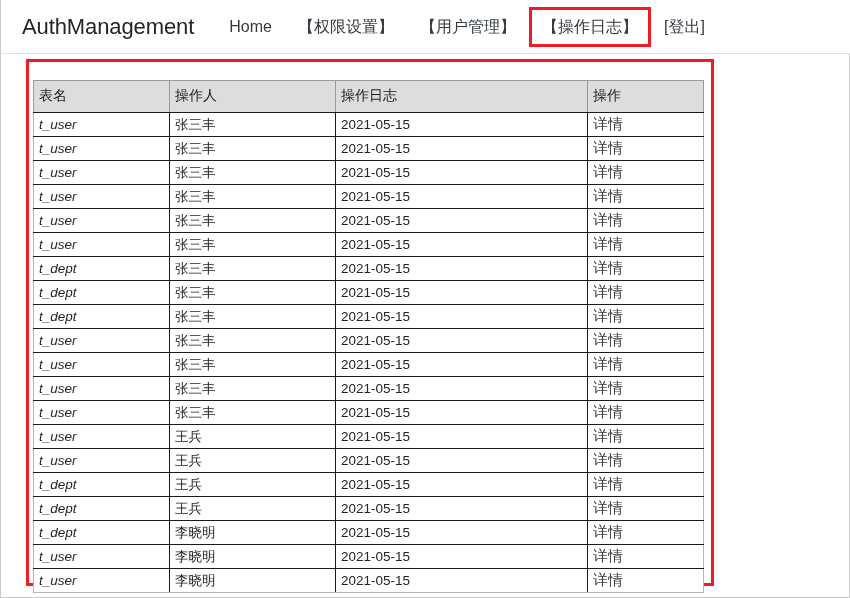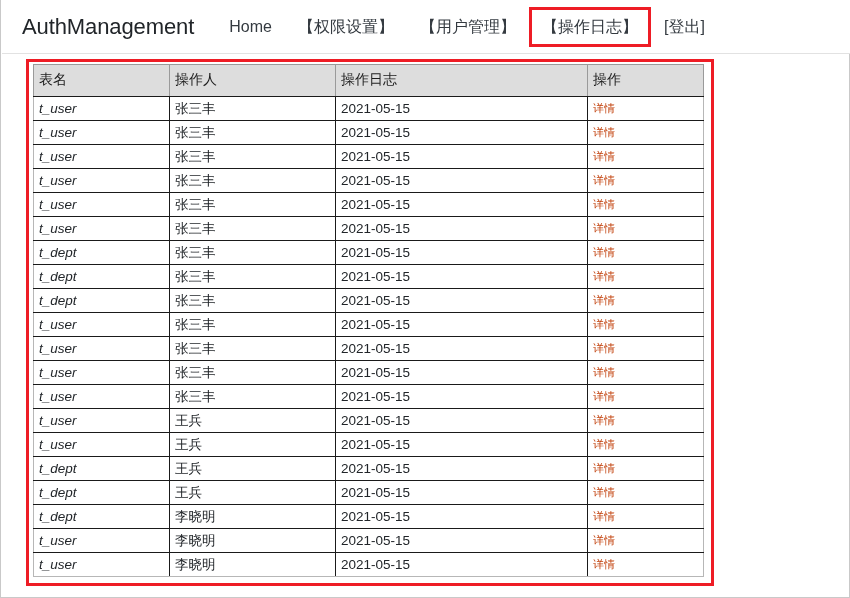--- a/index.html
+++ b/index.html
@@ -78,21 +78,21 @@
     width: 688px;
     height: 527px;
     box-sizing: border-box;
     border: 3px solid #ee1c25;
   }
 
   
   .table-wrap {
     position: absolute;
     left: 32px;
-    top: 64px;
+    top: 80px;
     width: 674px;
   }
   table.log-table {
     border-collapse: collapse;
     width: 670px;
     table-layout: fixed;
     background: #ffffff;
     font-size: 13.5px;
     color: #212529;
   }
@@ -124,24 +124,24 @@
     white-space: nowrap;
     overflow: hidden;
   }
   table.log-table tbody tr:last-child td {
     border-bottom: 1px solid #b7b7b7;
   }
   table.log-table td.side-l { border-left: 1px solid #b7b7b7; font-style: italic; }
   table.log-table td.side-r { border-right: 1px solid #b7b7b7; }
 
   .detail-link {
-    color: #c2410c;
+    color: #404040;
     text-decoration: none;
     cursor: pointer;
-    font-size: 11px;
+    font-size: 15px;
   }
 
   .cell-mono {
     font-family: "Liberation Sans", "DejaVu Sans", sans-serif;
   }
 </style>
 </head>
 <body>
 
 <div class="page-frame">

